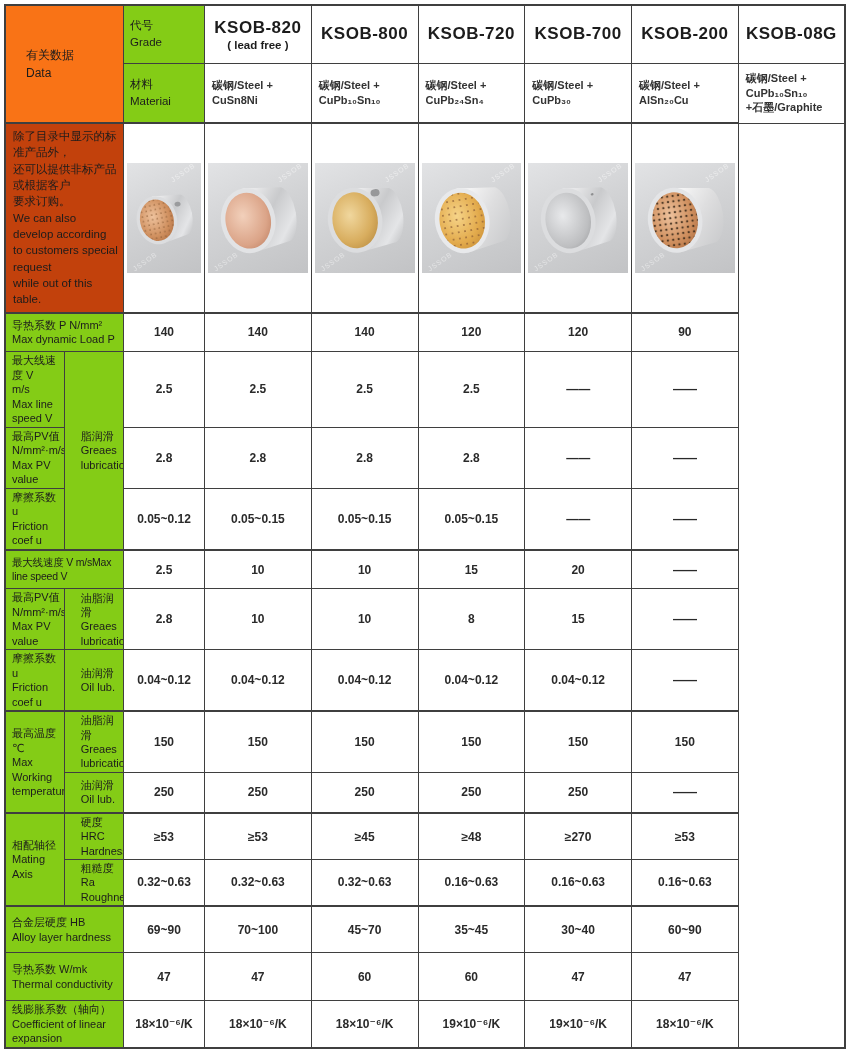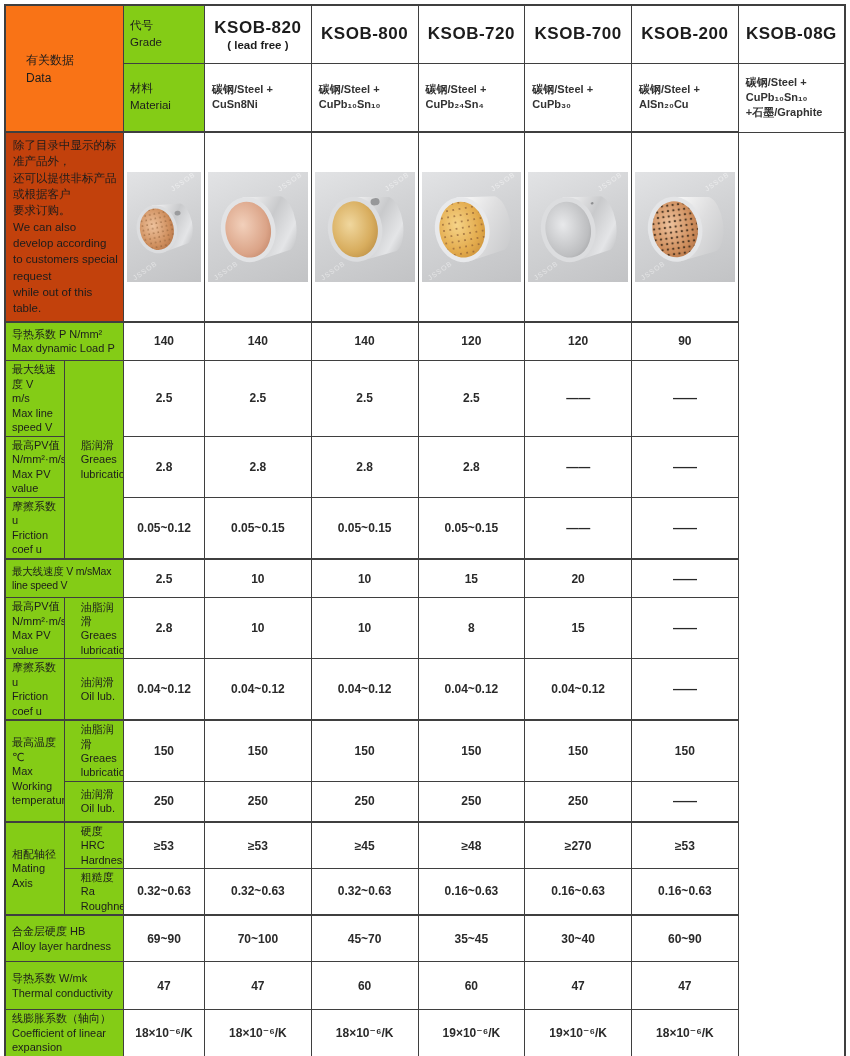--- a/index.html
+++ b/index.html
@@ -84,21 +84,21 @@
     <td class="lab c1" style="font-size:11.5px;line-height:1.5;">代号
 Grade</td>
     <td class="hdr"><span class="g">KSOB-820</span><span class="n">( lead free )</span></td>
     <td class="hdr"><span class="g">KSOB-800</span></td>
     <td class="hdr"><span class="g">KSOB-720</span></td>
     <td class="hdr"><span class="g">KSOB-700</span></td>
     <td class="hdr"><span class="g">KSOB-200</span></td>
     <td class="hdr"><span class="g">KSOB-08G</span></td>
   </tr>
 
-  <tr style="height:69px;">
+  <tr style="height:60px;">
     <td class="lab" style="font-size:11.5px;line-height:1.5;">材料
 Materiai</td>
     <td class="mat">碳钢/Steel +
 CuSn8Ni</td>
     <td class="mat">碳钢/Steel +
 CuPb₁₀Sn₁₀</td>
     <td class="mat">碳钢/Steel +
 CuPb₂₄Sn₄</td>
     <td class="mat">碳钢/Steel + CuPb₃₀</td>
     <td class="mat">碳钢/Steel +

